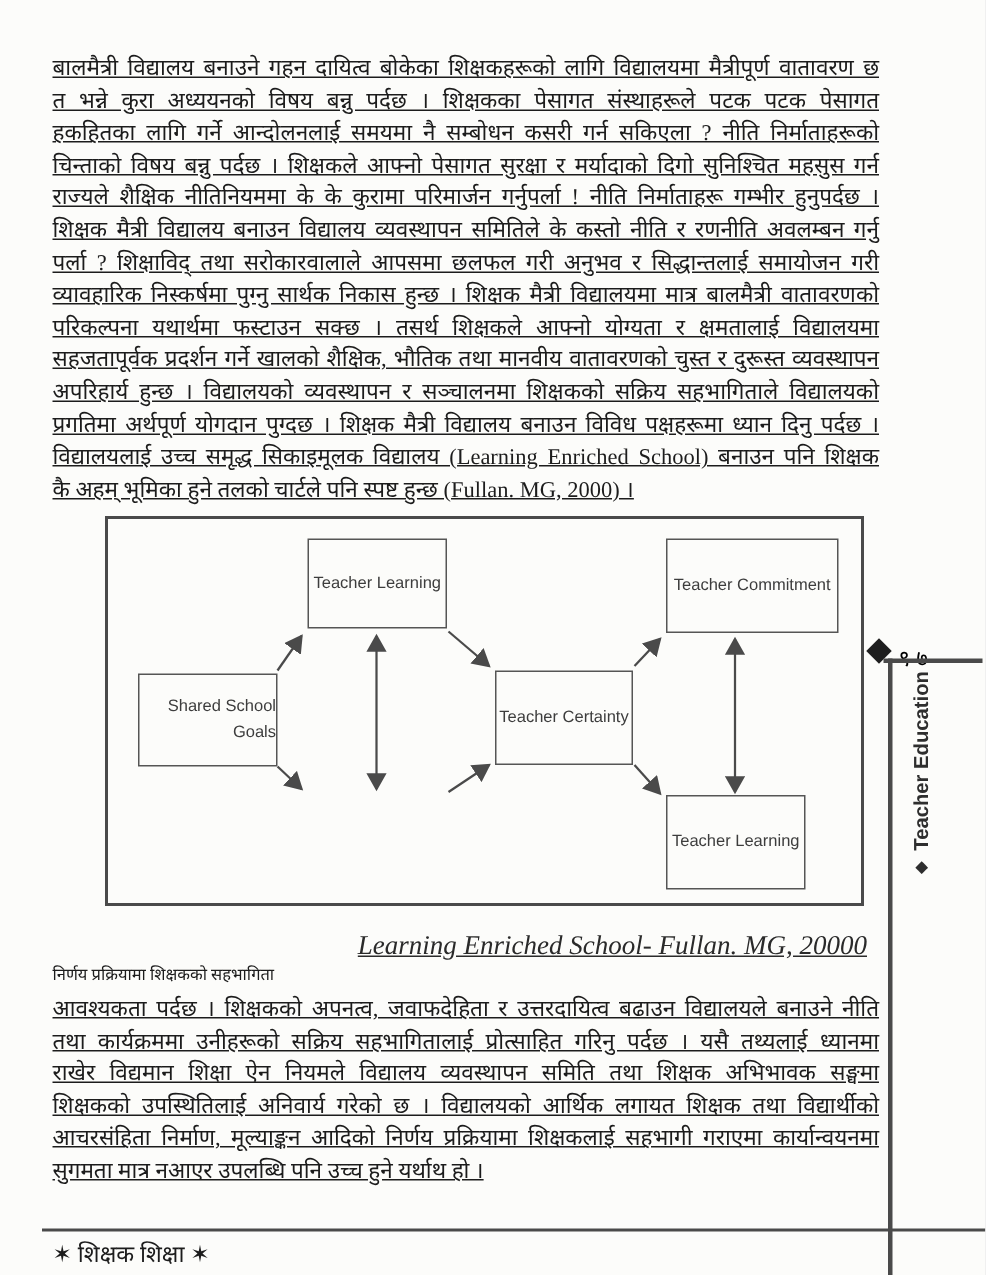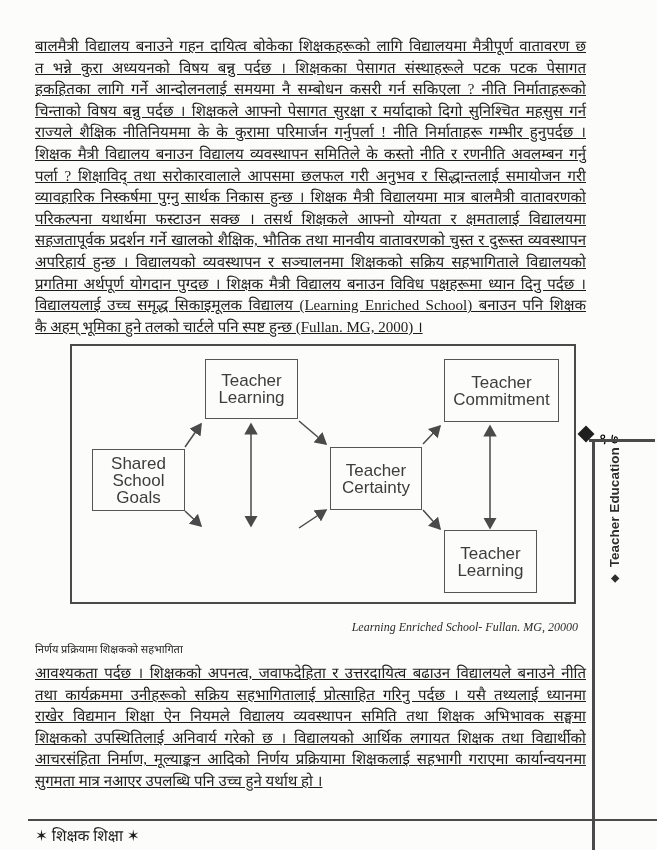--- a/index.html
+++ b/index.html
@@ -23,29 +23,29 @@
     position:absolute;left:35px;top:641px;width:551px;
     font-size:11px;font-weight:normal;
   }
   
   #diagram{
     position:absolute;left:70px;top:344px;width:506px;height:260px;
     border:2.5px solid #4a4a4a;box-sizing:border-box;background:#fcfcfa;
   }
   .dbox{
     position:absolute;border:1.4px solid #555;box-sizing:border-box;
-    display:flex;align-items:center;justify-content:center;text-align:center;
+    display:flex;align-items:center;justify-content:center;text-align:right;
     font-family:"Liberation Sans","DejaVu Sans",sans-serif;
-    font-size:17px;line-height:17px;color:#3d3d3d;background:#fcfcfa;
+    font-size:11px;line-height:17px;color:#3d3d3d;background:#fcfcfa;
     padding:0;
   }
   #arrows{position:absolute;left:0;top:0;width:506px;height:260px;}
   .caption{
     position:absolute;left:70px;top:620px;width:508px;
-    text-align:right;font-style:italic;font-size:12px;color:#2a2a2a;
+    text-align:right;font-style:italic;font-size:18px;color:#2a2a2a;text-decoration:underline;
   }
   
   .vrule{position:absolute;left:592px;top:439px;width:2.5px;height:411px;background:#4a4a4a;}
   .hrule-tick{position:absolute;left:589px;top:439px;width:66px;height:2.5px;background:#4a4a4a;}
   .diamond{
     position:absolute;width:12px;height:12px;background:#1e1e1e;
     transform:rotate(45deg);
   }
   #diamond-top{left:580px;top:428px;}
   .pagenum{

